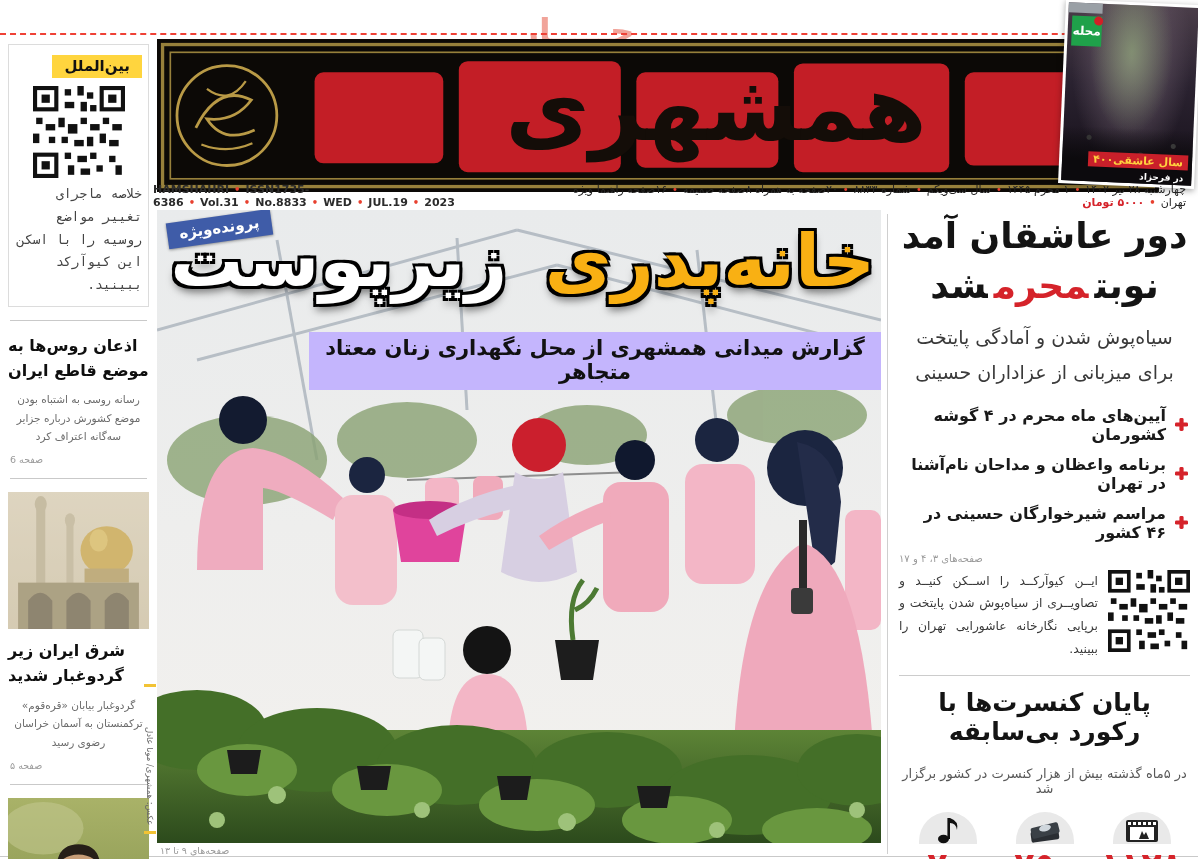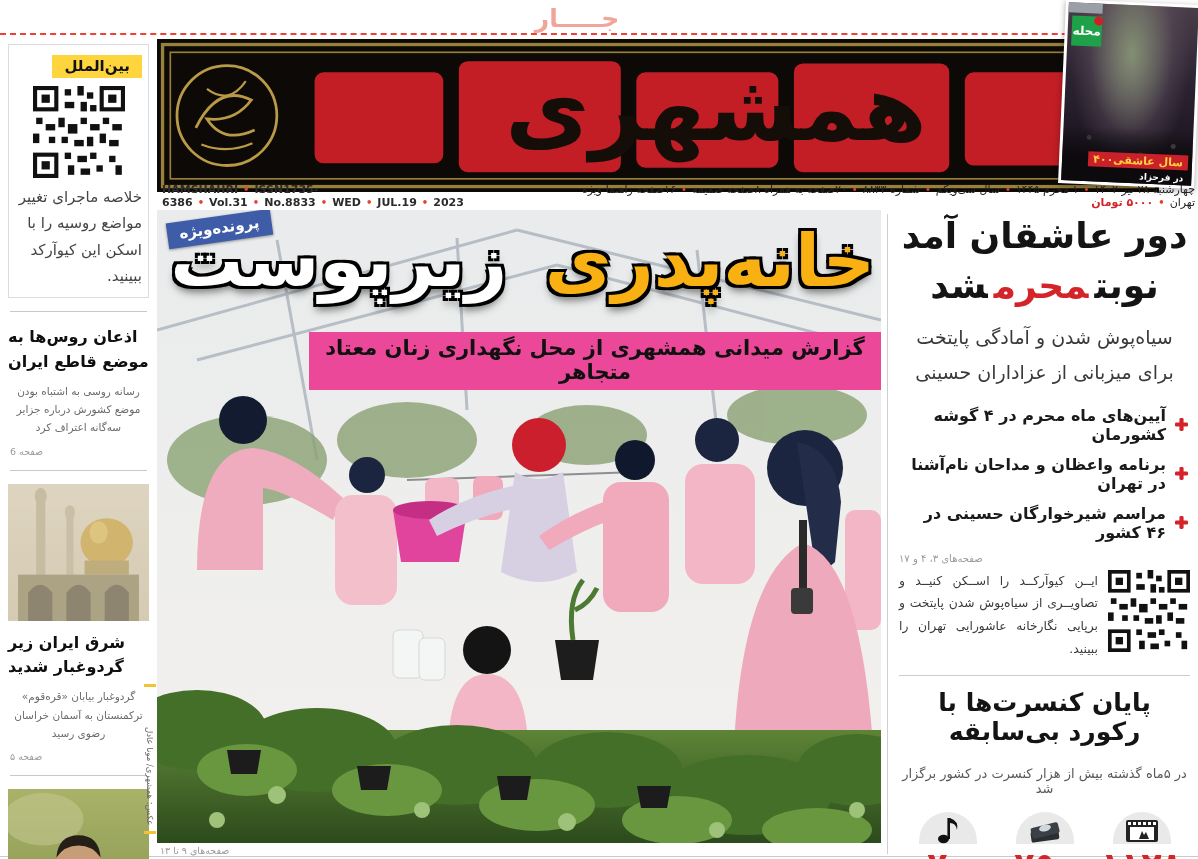--- a/index.html
+++ b/index.html
@@ -1,21 +1,21 @@
 <!DOCTYPE html>
 <html lang="fa"><head>
 <meta charset="utf-8">
 <style>
   html,body{margin:0;padding:0;background:#fff;}
   .page{position:relative;width:1198px;height:859px;background:#fff;overflow:hidden;
         font-family:"DejaVu Sans","Liberation Sans",sans-serif;direction:rtl;}
 
   
-  .watermark{position:absolute;top:4px;left:497px;width:160px;height:30px;line-height:30px;
-             text-align:center;font-size:25px;font-weight:bold;color:#f1a49a;direction:rtl;}
+  .watermark{position:absolute;top:16px;left:497px;width:160px;height:30px;line-height:30px;
+             text-align:center;font-size:34px;font-weight:bold;color:#f1a49a;direction:rtl;}
   .topline{position:absolute;top:33px;left:0;right:0;border-top:2px dashed #ef4136;}
   .bottomline{position:absolute;top:856px;left:0;right:0;border-top:1px solid #c9c9c9;}
 
   
   .masthead{position:absolute;left:157px;top:39px;width:1002px;height:138px;}
   .masthead svg{position:absolute;inset:0;}
   .masthead-title{position:absolute;left:130px;right:14px;top:0;bottom:0;display:flex;
                   align-items:center;justify-content:center;font-size:92px;font-weight:bold;
                   color:#140d08;letter-spacing:-2px;white-space:nowrap;overflow:hidden;}
 
@@ -33,50 +33,50 @@
   .magcap1{position:absolute;bottom:15px;right:4px;background:#c9202a;color:#ffd23f;
            font-size:11px;font-weight:bold;padding:1px 5px;white-space:nowrap;}
   .magcap2{position:absolute;bottom:2px;right:8px;color:#fff;font-size:9px;font-weight:bold;}
   .magcrowd{position:absolute;bottom:0;left:0;right:0;height:55px;
             background:radial-gradient(circle at 20% 20%,#333 2px,transparent 3px),
                        radial-gradient(circle at 60% 50%,#2a2a2a 3px,transparent 4px),
                        radial-gradient(circle at 85% 30%,#383838 2px,transparent 3px),
                        linear-gradient(transparent,#0c0a0d 60%);}
 
   
-  .infobar{position:absolute;left:162px;top:183px;width:1033px;display:flex;
+  .infobar{position:absolute;left:153px;top:183px;width:1033px;display:flex;
            justify-content:space-between;align-items:center;direction:ltr;}
   .info-latin{direction:ltr;font-size:11px;font-weight:bold;color:#2b2b2b;}
   .info-fa{direction:rtl;font-size:11px;color:#222;}
   .seg+.seg::before{content:"•";color:#e8402f;margin:0 5px;font-size:10px;}
   .info-fa .seg:last-child{color:#d5232a;font-weight:bold;}
 
   
   .sidebar{position:absolute;left:8px;top:44px;width:141px;direction:rtl;}
   .sb-box{border:1px solid #dcdcdc;padding:10px 6px 8px;}
   .sb-tag{display:inline-block;background:#ffd53e;color:#111;font-weight:bold;font-size:15px;
           padding:2px 12px 3px;}
   .sb-qr{width:92px;height:92px;margin:8px auto 6px;display:block;}
-  .sb-cap{font-size:15px;color:#444;line-height:1.75;}
+  .sb-cap{font-size:13px;color:#444;line-height:1.75;font-family:Liberation Mono, monospace;}
   .sb-div{border-top:1px solid #c9c9c9;margin:13px 2px;}
   .sb-title{font-size:16px;font-weight:bold;color:#0f0f0f;text-align:left;line-height:1.55;}
   .sb-sub{font-size:10.5px;color:#6b6b6b;line-height:1.75;text-align:center;margin-top:7px;}
   .sb-page{font-size:9.5px;color:#9a9a9a;text-align:left;margin-top:9px;padding-left:2px;}
   .sb-img{display:block;width:100%;margin-bottom:10px;}
 
   
   .photo{position:absolute;left:157px;top:210px;width:724px;height:633px;overflow:hidden;}
   .photo>svg{position:absolute;inset:0;}
   .badge{position:absolute;left:10px;top:6px;background:#3f5ca8;color:#fff;font-size:15px;
          font-weight:bold;padding:3px 12px 5px;transform:rotate(-8deg);box-shadow:0 1px 3px rgba(0,0,0,.4);}
   .photo-headline{position:absolute;top:8px;left:6px;right:6px;text-align:center;font-size:73px;
                   font-weight:bold;white-space:nowrap;direction:rtl;letter-spacing:-2px;}
   .hl-y{color:#f9b013;text-shadow:-3px 3px 0 #000,3px 3px 0 #000,-3px -3px 0 #000,3px -3px 0 #000,0 6px 8px rgba(0,0,0,.55);}
   .hl-w{color:#fff;margin-right:12px;text-shadow:-3px 3px 0 #000,3px 3px 0 #000,-3px -3px 0 #000,3px -3px 0 #000,0 6px 8px rgba(0,0,0,.55);}
-  .photo-subbar{position:absolute;top:122px;right:0;width:548px;background:#ec4899;color:#111;
+  .photo-subbar{position:absolute;top:122px;right:0;width:548px;background:#c4b5fd;color:#111;
                 font-size:21px;font-weight:bold;text-align:center;padding:4px 12px 6px;}
   .photo-credit{position:absolute;left:144px;top:684px;color:#666;font-size:8.5px;
                 writing-mode:vertical-rl;border-top:3px solid #f2c335;border-bottom:3px solid #f2c335;
                 padding:6px 1px;height:132px;}
   .photo-pages{position:absolute;left:160px;top:845px;font-size:9.5px;color:#999;direction:rtl;}
 
   
   .vrule{position:absolute;left:887px;top:214px;height:640px;width:1px;background:#cfcfcf;}
   .rcol{position:absolute;left:899px;top:211px;width:291px;direction:rtl;}
   .r-h1{font-size:36px;font-weight:bold;color:#141414;text-align:center;line-height:1.38;}

